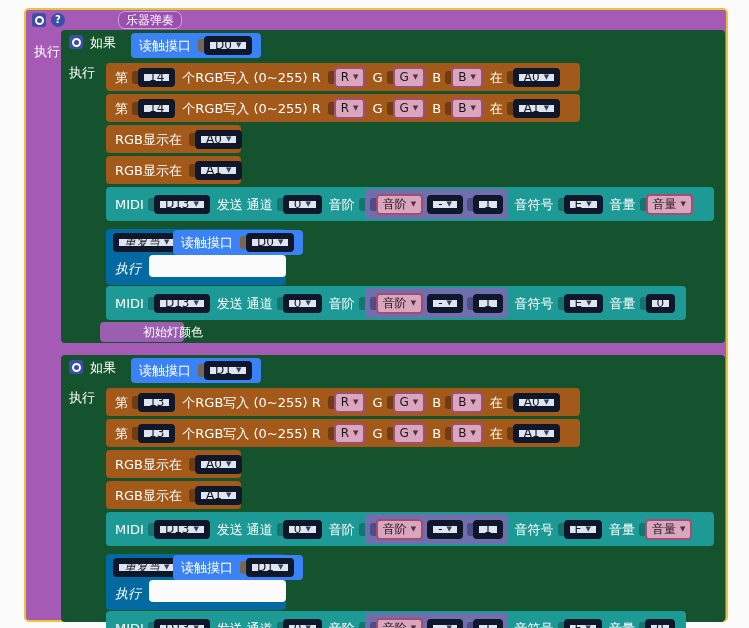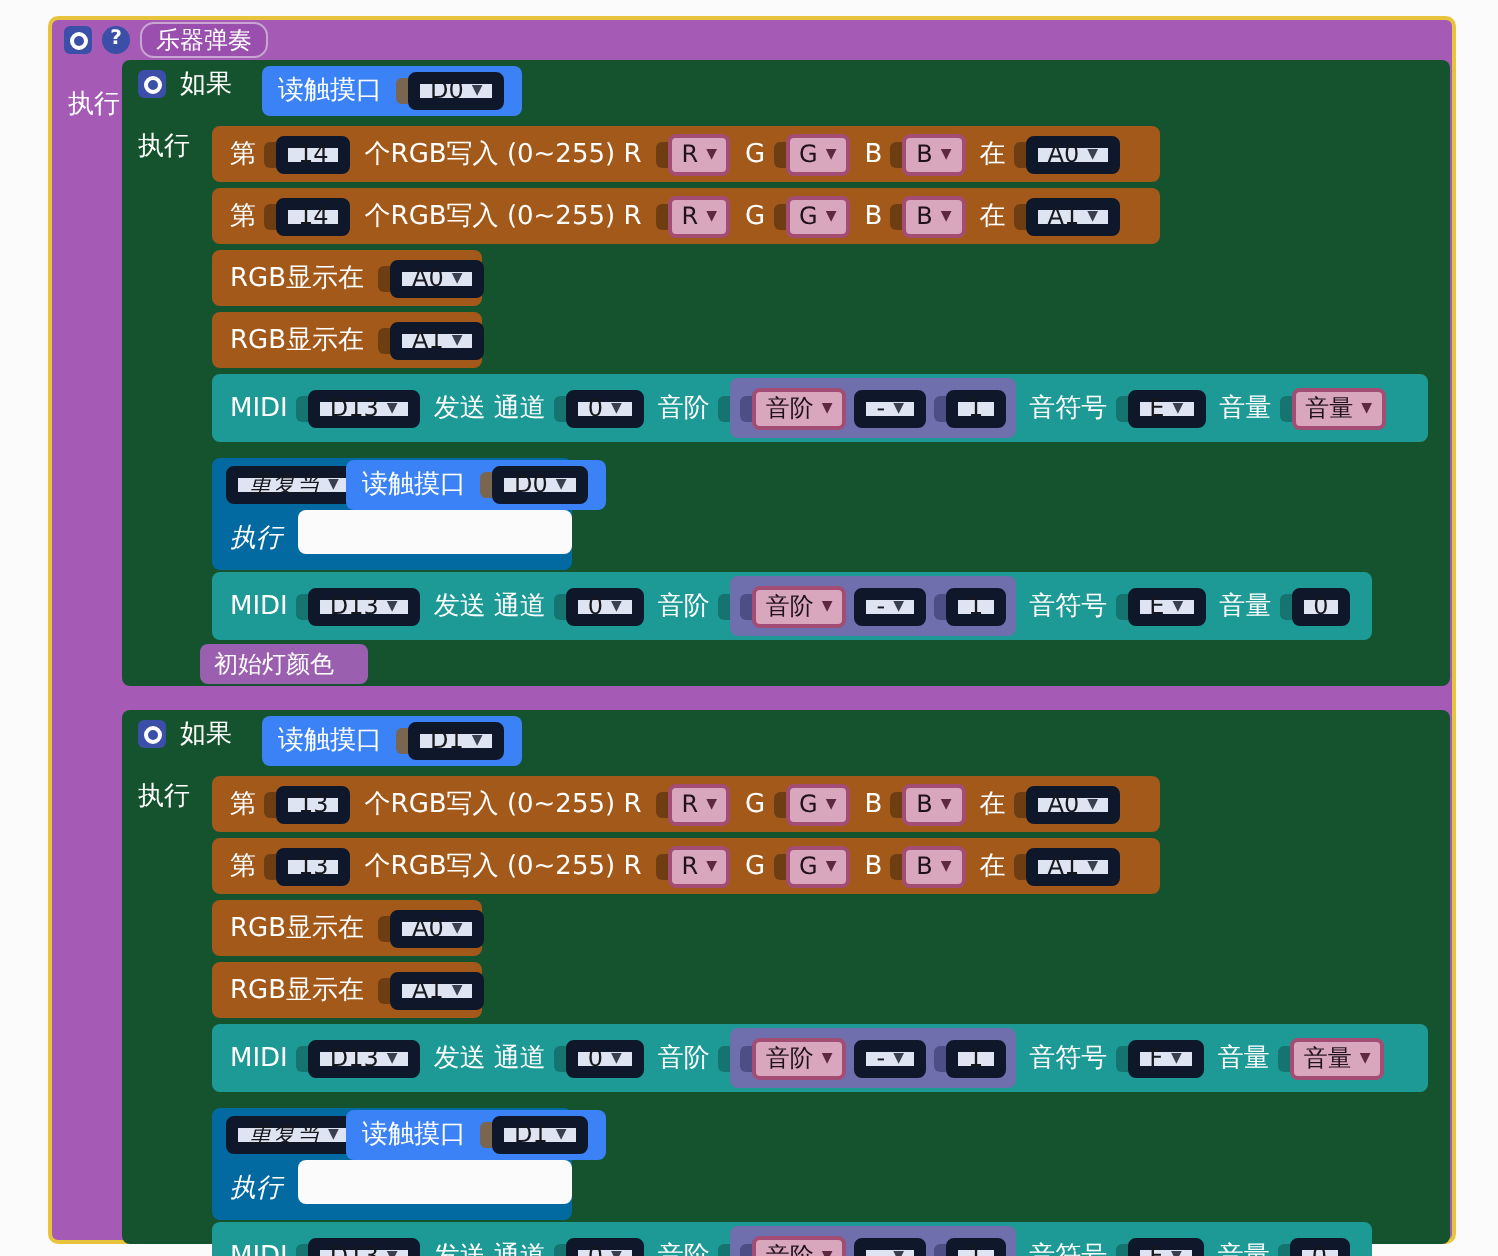--- a/index.html
+++ b/index.html
@@ -28,21 +28,21 @@
   .event{
     background:#a55bb5;
     border:2px solid #e8c33c;
     border-radius:5px;
   }
   .event-hdr{
     height:20px;display:flex;align-items:center;gap:5px;padding-left:6px;
   }
   .pill{
     background:#9a4fae;border:1px solid #c9a5d4;border-radius:7px;
-    padding:1px 7px;color:#fff;font-size:12px;line-height:14px;
+    padding:1px 7px;color:#fff;font-size:12px;line-height:14px;margin-left:48px;
   }
   .ico{
     width:14px;height:14px;border-radius:3px;background:#3b4ea8;
     display:inline-flex;align-items:center;justify-content:center;
     color:#fff;font-size:10px;line-height:10px;font-weight:bold;
   }
   .ico.round{border-radius:50%;}
   .gear{
     width:9px;height:9px;border-radius:50%;
     border:2px solid #fff;box-sizing:border-box;
@@ -391,21 +391,21 @@
       <span class="gap"></span>
       <span class="lbl">音量</span>
       <span class="gap2"></span>
       <span class="plug tealp"></span>
       <span class="fld num">0</span>
     </div>
   </div>
 
   <div class="blk proc" style="left:100px;top:322px;width:84px;height:20px;">
     <span class="notch" style="left:10px;"></span>
-    <div class="row" style="padding-left:7px;">
+    <div class="row" style="padding-left:7px;margin-left:36px;">
       <span class="lbl sm">初始灯颜色</span>
     </div>
   </div>
 
   <div class="blk ifblk" style="left:61px;top:355px;width:664px;height:267px;">
     <div class="ifhdr">
       <span class="ico">
           <span class="gear"></span>
         </span>
       <span class="lbl">如果</span>

